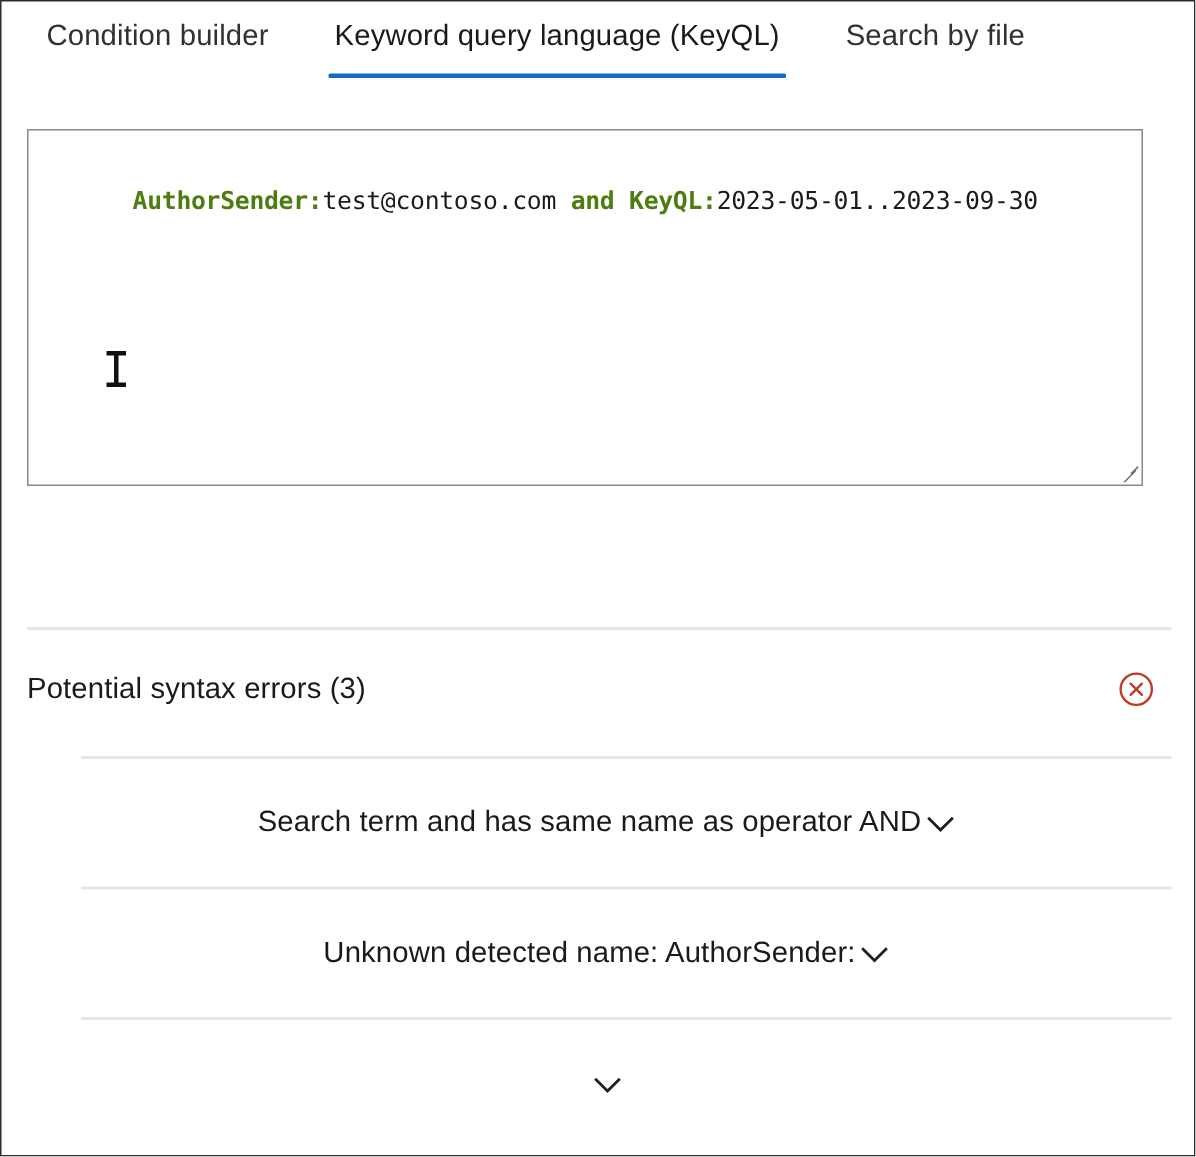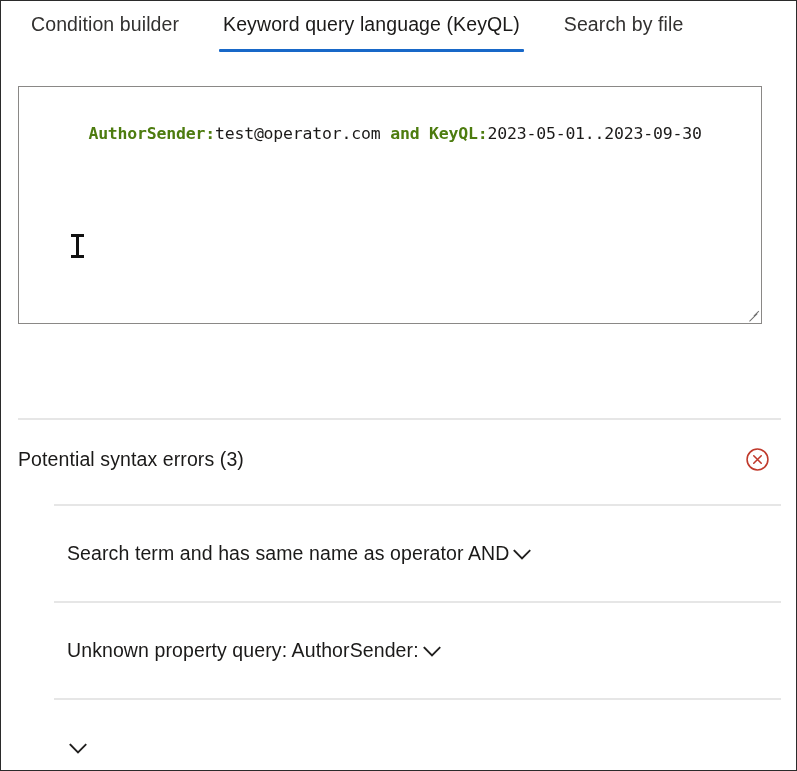--- a/index.html
+++ b/index.html
@@ -181,24 +181,24 @@
     left: 53px;
     top: 503px;
     width: 727px;
   }
   .error-row-divider {
     height: 2px;
     background: #e6e6e6;
     width: 727px;
   }
   .error-row {
-    height: 95px;
+    height: 85px;
     display: flex;
     align-items: center;
-    justify-content: flex-start;
+    justify-content: center;
     cursor: pointer;
     margin-left: 11px;
   }
   .error-row-label {
     font-size: 19.5px;
     color: #1b1a19;
     letter-spacing: 0.1px;
     padding-left: 2px;
   }
   .chevron {
@@ -223,21 +223,21 @@
       <span class="tab-underline"></span>
     </div>
     <div class="tab">
       <span class="tab-label">Search by file</span>
 
     </div>
   </div>
 
   <div class="query-box">
     <div class="query-text">
-      <span class="tok-prop">AuthorSender:</span><span class="tok-plain">test@operator.com </span><span class="tok-op">and</span><span class="tok-plain"> </span><span class="tok-prop">KeyQL:</span><span class="tok-plain">2023-05-01..2023-09-30</span>
+      <span class="tok-prop">AuthorSender:</span><span class="tok-plain">test@contoso.com </span><span class="tok-op">and</span><span class="tok-plain"> </span><span class="tok-prop">KeyQL:</span><span class="tok-plain">2023-05-01..2023-09-30</span>
     </div>
     <div class="resize-grip">
       <span class="l1"></span>
       <span class="l2"></span>
     </div>
   </div>
 
   <div class="ibeam">
     <i class="top"></i>
     <i class="bar"></i>
@@ -260,21 +260,21 @@
     <div class="error-row-divider"></div>
     <div class="error-row">
       <span class="error-row-label">Search term and has same name as operator AND</span>
       <svg class="chevron" viewBox="0 0 24 24">
         <path d="M5 9 L12 16 L19 9" fill="none" stroke="#201f1e" stroke-width="1.7" stroke-linecap="square"></path>
       </svg>
     </div>
 
     <div class="error-row-divider"></div>
     <div class="error-row">
-      <span class="error-row-label">Unknown property query: AuthorSender:</span>
+      <span class="error-row-label">Unknown detected name: AuthorSender:</span>
       <svg class="chevron" viewBox="0 0 24 24">
         <path d="M5 9 L12 16 L19 9" fill="none" stroke="#201f1e" stroke-width="1.7" stroke-linecap="square"></path>
       </svg>
     </div>
 
     <div class="error-row-divider"></div>
     <div class="error-row">
       <svg class="chevron" viewBox="0 0 24 24">
         <path d="M5 9 L12 16 L19 9" fill="none" stroke="#201f1e" stroke-width="1.7" stroke-linecap="square"></path>
       </svg>

